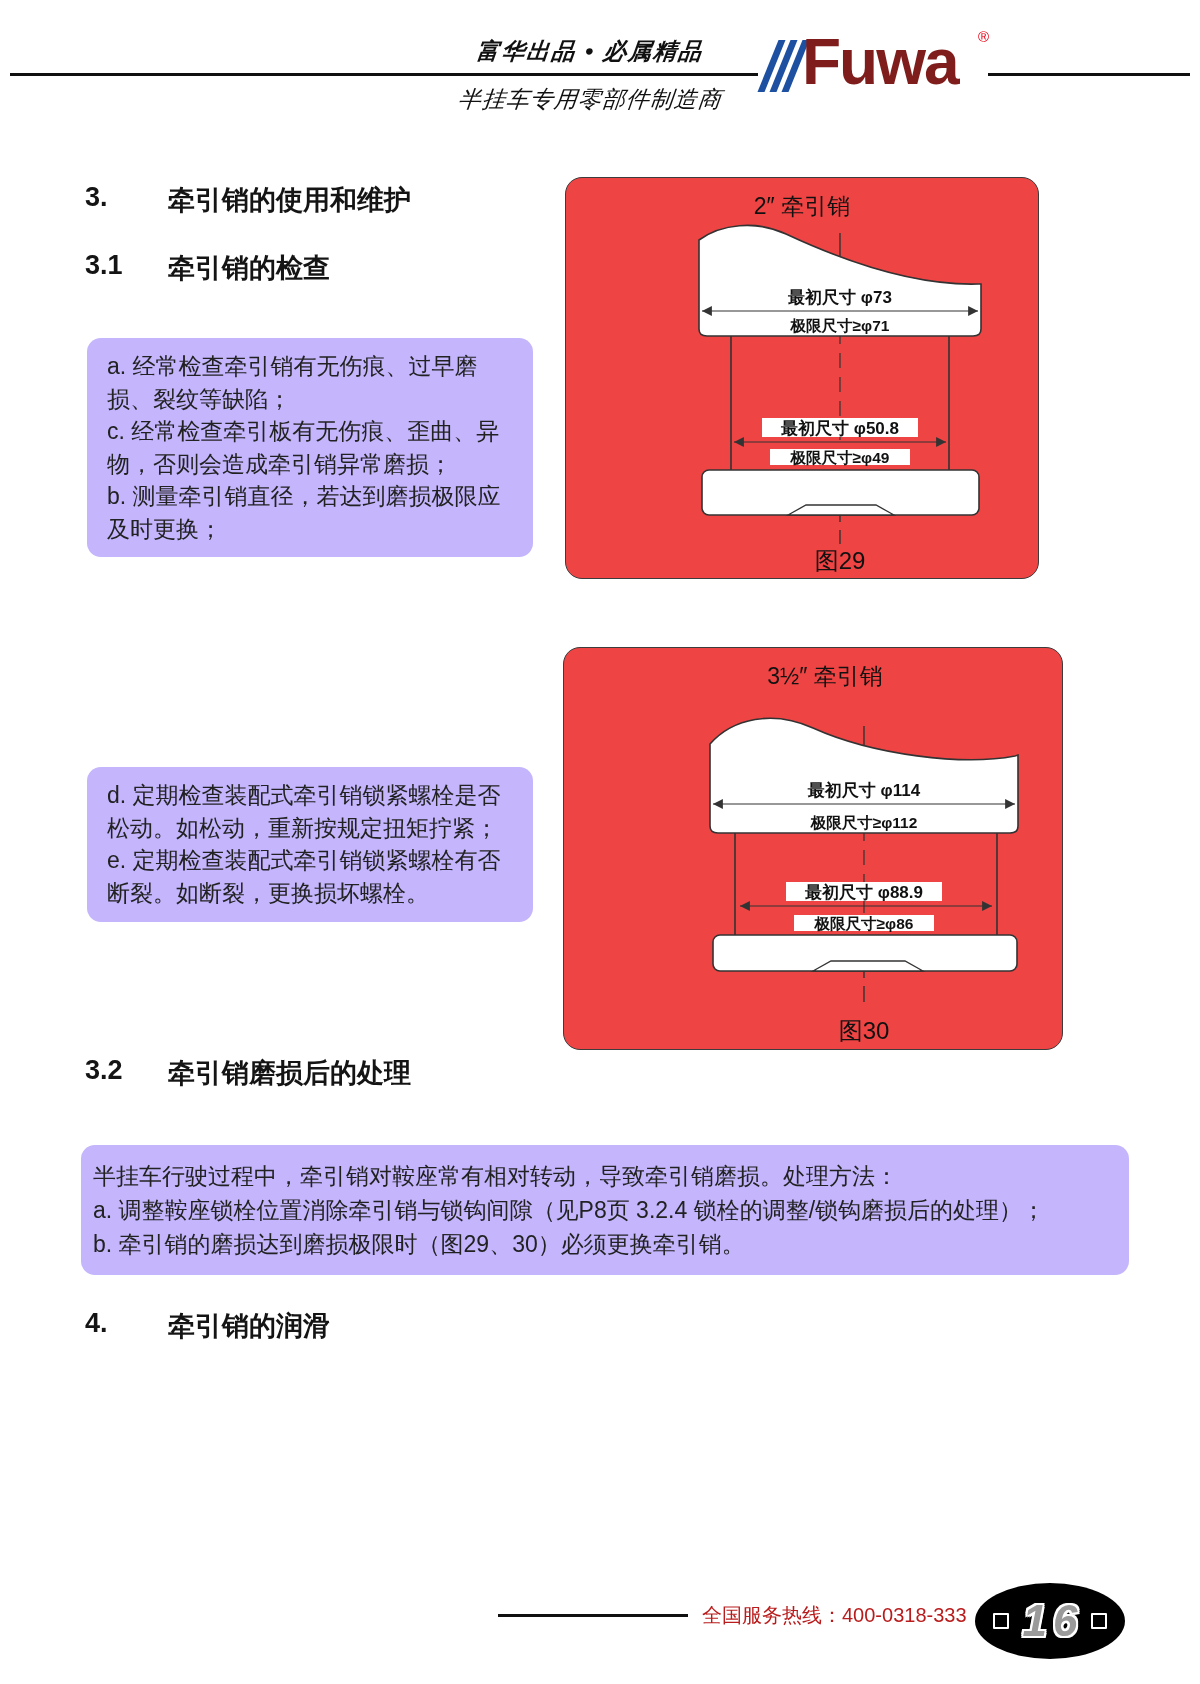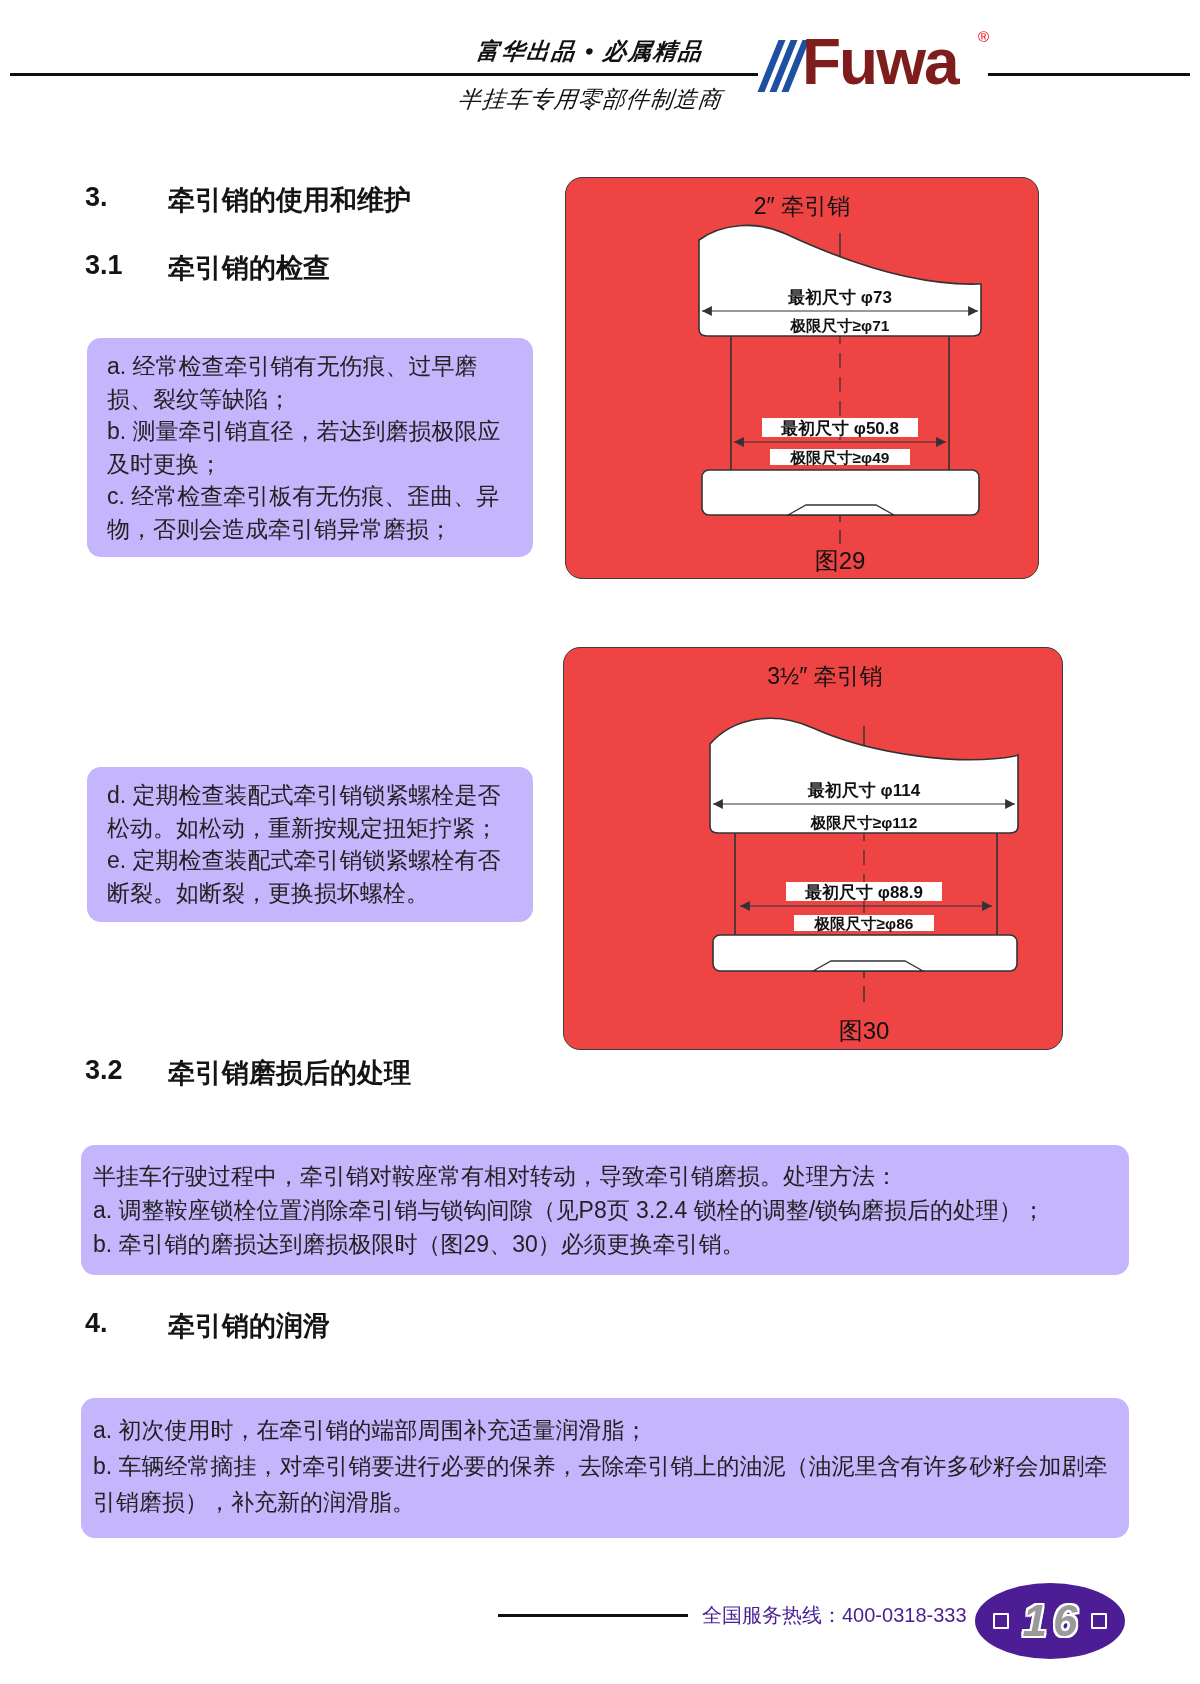--- a/index.html
+++ b/index.html
@@ -47,22 +47,22 @@
   .fig29{left:565px;top:177px;width:472px;height:400px;}
   .fig30{left:563px;top:647px;width:474px;height:401px;padding-left:24px;}
   .figpanel svg{display:block;width:100%;height:100%;}
   .dim-big{font-size:17px;font-weight:600;fill:#111;}
   .dim-small{font-size:15.5px;font-weight:600;fill:#111;}
   .fig-title{font-size:23px;font-weight:500;fill:#111;}
   .fig-caption{font-size:24px;font-weight:500;fill:#111;}
 
   
   .footer-rule{left:498px;top:1614px;width:190px;height:2.5px;background:#101010;}
-  .hotline{left:702px;top:1602px;font-size:20px;color:#4c1d95;}
-  .badge{left:975px;top:1583px;width:150px;height:76px;background:#4c1d95;border-radius:50%;
+  .hotline{left:702px;top:1602px;font-size:20px;color:#b91c1c;}
+  .badge{left:975px;top:1583px;width:150px;height:76px;background:#000000;border-radius:50%;
          display:flex;align-items:center;justify-content:center;gap:11px;}
   .badge-square{width:12px;height:12px;border:2.5px solid #fff;border-radius:1px;}
   .badge-digits{font-size:44px;font-weight:700;font-style:italic;color:#9a9a9a;letter-spacing:6px;
     text-shadow:-2px -2px 0 #fff,2px -2px 0 #fff,-2px 2px 0 #fff,2px 2px 0 #fff,
                 -2px 0 0 #fff,2px 0 0 #fff,0 -2px 0 #fff,0 2px 0 #fff;
     transform:translateX(3px);}
 </style>
 </head>
 <body>
 
@@ -86,22 +86,22 @@
     <span class="num">3.</span>
     <span>牵引销的使用和维护</span>
   </div>
   <div class="abs heading h31">
     <span class="num">3.1</span>
     <span>牵引销的检查</span>
   </div>
 
   <div class="abs pinkbox box-narrow box1">
     <p>a. 经常检查牵引销有无伤痕、过早磨损、裂纹等缺陷；</p>
+    <p>c. 经常检查牵引板有无伤痕、歪曲、异物，否则会造成牵引销异常磨损；</p>
     <p>b. 测量牵引销直径，若达到磨损极限应及时更换；</p>
-    <p>c. 经常检查牵引板有无伤痕、歪曲、异物，否则会造成牵引销异常磨损；</p>
   </div>
 
   <div class="abs figpanel fig29">
     <svg viewBox="0 0 472 400">
       <defs>
         <marker id="f29al" viewBox="0 0 10 10" refX="0" refY="5" markerWidth="9" markerHeight="9" orient="auto">
           <path d="M10 0 L0 5 L10 10 Z" fill="#333"></path>
         </marker>
         <marker id="f29ar" viewBox="0 0 10 10" refX="10" refY="5" markerWidth="9" markerHeight="9" orient="auto">
           <path d="M0 0 L10 5 L0 10 Z" fill="#333"></path>
@@ -189,24 +189,20 @@
     <p>半挂车行驶过程中，牵引销对鞍座常有相对转动，导致牵引销磨损。处理方法：</p>
     <p>a. 调整鞍座锁栓位置消除牵引销与锁钩间隙（见P8页 3.2.4 锁栓的调整/锁钩磨损后的处理）；</p>
     <p>b. 牵引销的磨损达到磨损极限时（图29、30）必须更换牵引销。</p>
   </div>
 
   <div class="abs heading h4">
     <span class="num">4.</span>
     <span>牵引销的润滑</span>
   </div>
 
-  <div class="abs pinkbox box-wide box4">
-    <p>a. 初次使用时，在牵引销的端部周围补充适量润滑脂；</p>
-    <p>b. 车辆经常摘挂，对牵引销要进行必要的保养，去除牵引销上的油泥（油泥里含有许多砂籽会加剧牵引销磨损），补充新的润滑脂。</p>
-  </div>
 
   <div class="abs footer-rule"></div>
   <div class="abs hotline">全国服务热线：400-0318-333</div>
   <div class="abs badge">
     <span class="badge-square"></span>
     <span class="badge-digits">16</span>
     <span class="badge-square"></span>
   </div>
 
 </div>

